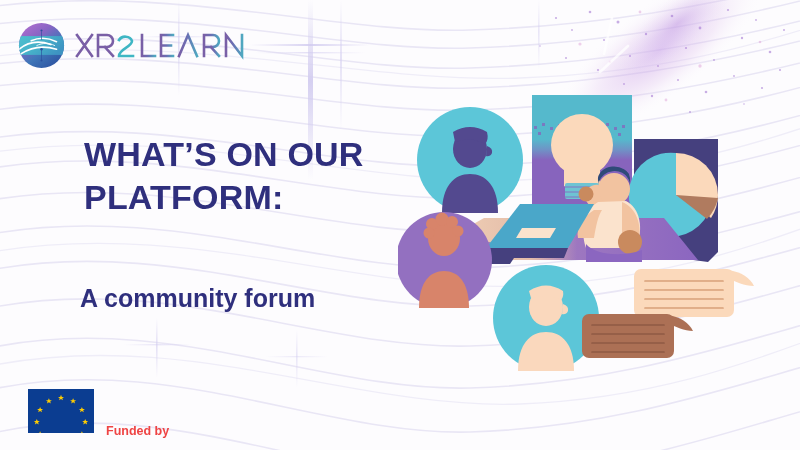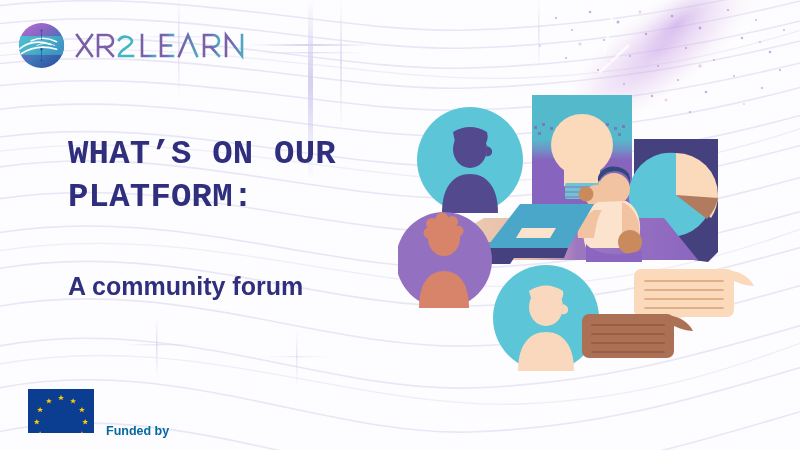--- a/index.html
+++ b/index.html
@@ -50,42 +50,41 @@
     line-height: 1;
     white-space: nowrap;
     display: flex;
     align-items: baseline;
   }
   .logo-word svg { display: block; }
 
   
   .headline {
     position: absolute;
-    left: 68px;
+    left: 84px;
     top: 133px;
     z-index: 12;
     width: 360px;
-    font-family: Liberation Mono, monospace;
   }
   .headline h1 {
     margin: 0;
     font-size: 34px;
     line-height: 1.25;
     font-weight: 700;
     letter-spacing: 0.2px;
     color: #2f2f7d;
     text-transform: uppercase;
   }
   .subhead {
     position: absolute;
     left: 68px;
     top: 272px;
     z-index: 12;
     width: 380px;
-    margin: 0;
+    margin: 12px;
     font-size: 25px;
     font-weight: 700;
     color: #2f2f7d;
   }
 
   
   .eu-badge {
     position: absolute;
     left: 28px;
     top: 382px;
@@ -97,21 +96,21 @@
   .eu-flag {
     width: 66px;
     height: 44px;
     flex: 0 0 auto;
     display: block;
   }
   .eu-text {
     font-size: 12.5px;
     font-weight: 700;
     line-height: 1.35;
-    color: #0369a1;
+    color: #ef4444;
     white-space: nowrap;
     margin-top: 41px;
   }
 
   
   .illustration {
     position: absolute;
     left: 398px;
     top: 82px;
     width: 400px;

